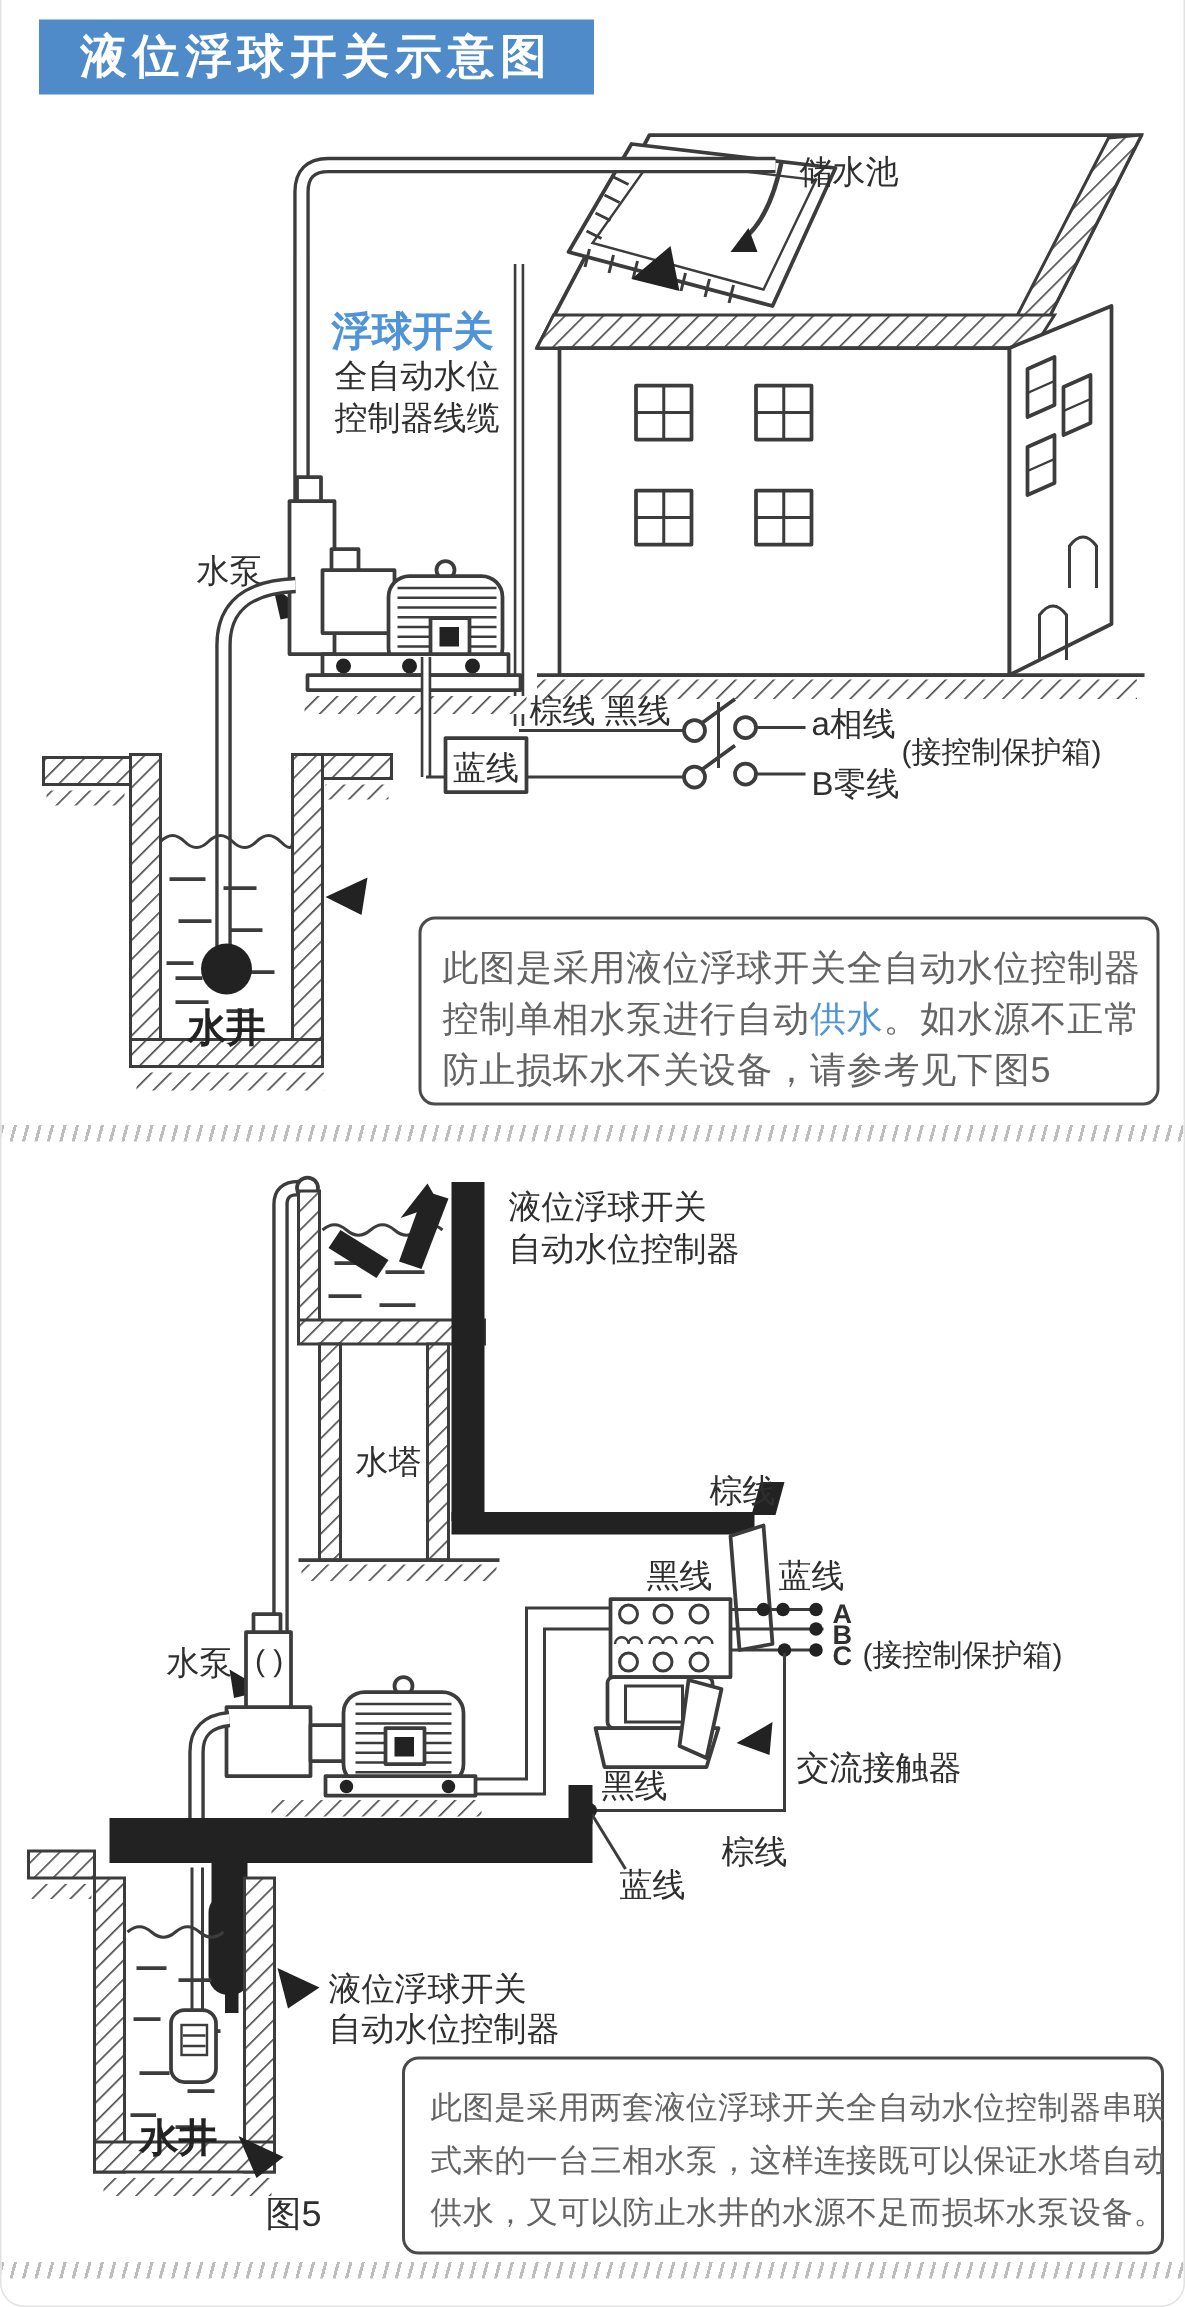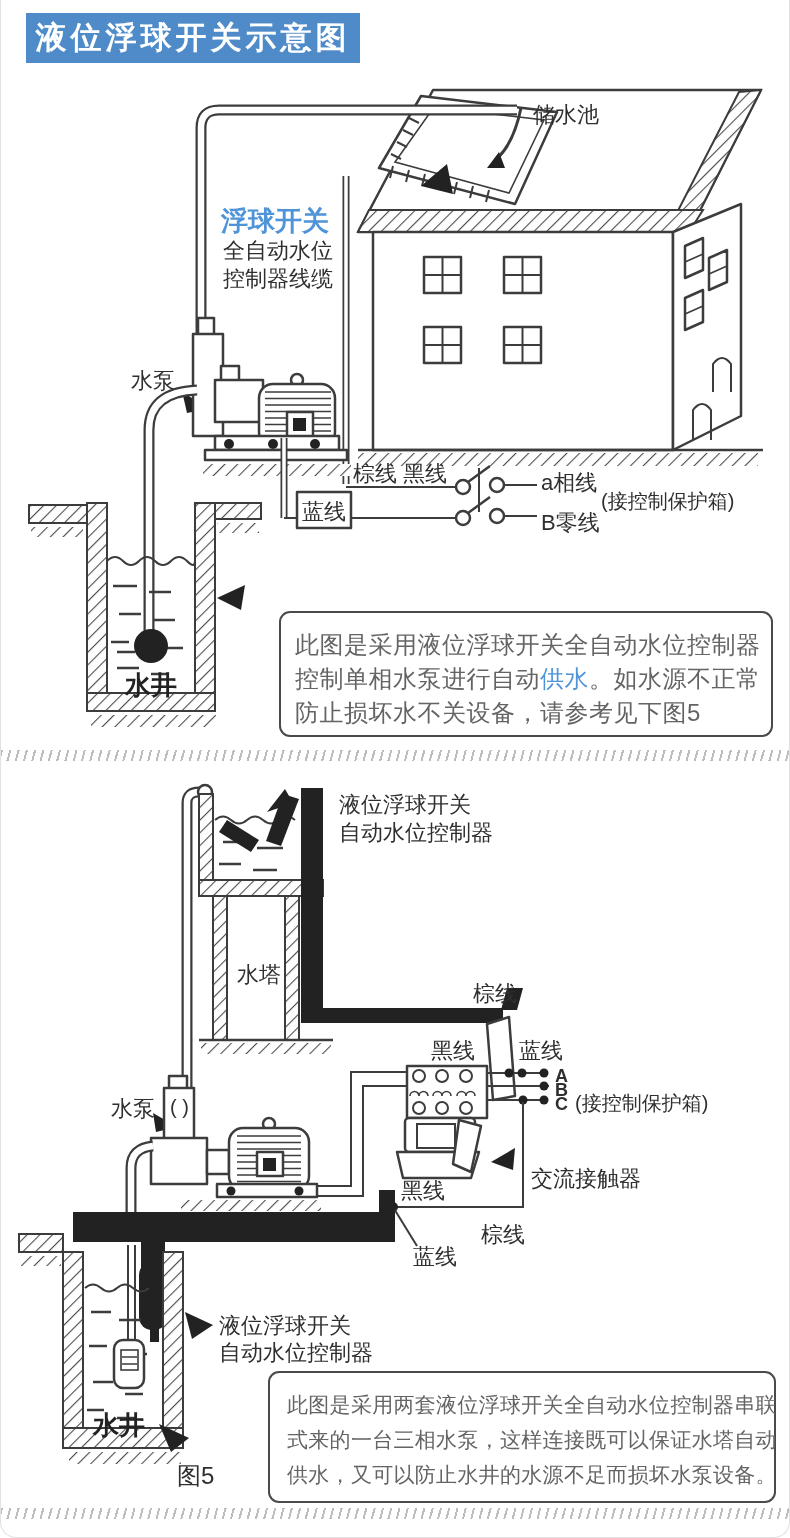--- a/index.html
+++ b/index.html
@@ -1,20 +1,20 @@
 <!DOCTYPE html>
 <html><head>
 <meta charset="utf-8">
 <style>
   html,body{margin:0;padding:0;background:#fff;}
   .page{position:relative;width:790px;height:1538px;background:#fff;overflow:hidden;
         box-sizing:border-box;border-left:1px solid #e2e2e2;border-right:1px solid #e2e2e2;
         border-bottom:1px solid #e2e2e2;border-radius:0 0 16px 16px;
         font-family:"Liberation Sans","DejaVu Sans",sans-serif;}
-  .banner{position:absolute;left:25px;top:13px;width:334px;height:50px;background:#4e8bc8;
+  .banner{position:absolute;left:25px;top:13px;width:370px;height:50px;background:#4e8bc8;
           display:flex;align-items:center;justify-content:center;}
   .banner span{color:#fff;font-size:31px;font-weight:bold;letter-spacing:4px;}
   .divider{position:absolute;left:0;right:0;height:11px;
            background:repeating-linear-gradient(105deg,#bdbdbd 0 2px,transparent 2px 8px);}
   .d1{top:750px;} .d2{top:1508px;}
   svg{position:absolute;left:0;}
   .svg1{top:62px;} .svg2{top:770px;}
   
   .ln{stroke:#3c3c3c;stroke-width:2;fill:none;}
   .ln15{stroke:#3c3c3c;stroke-width:1.6;fill:none;}

